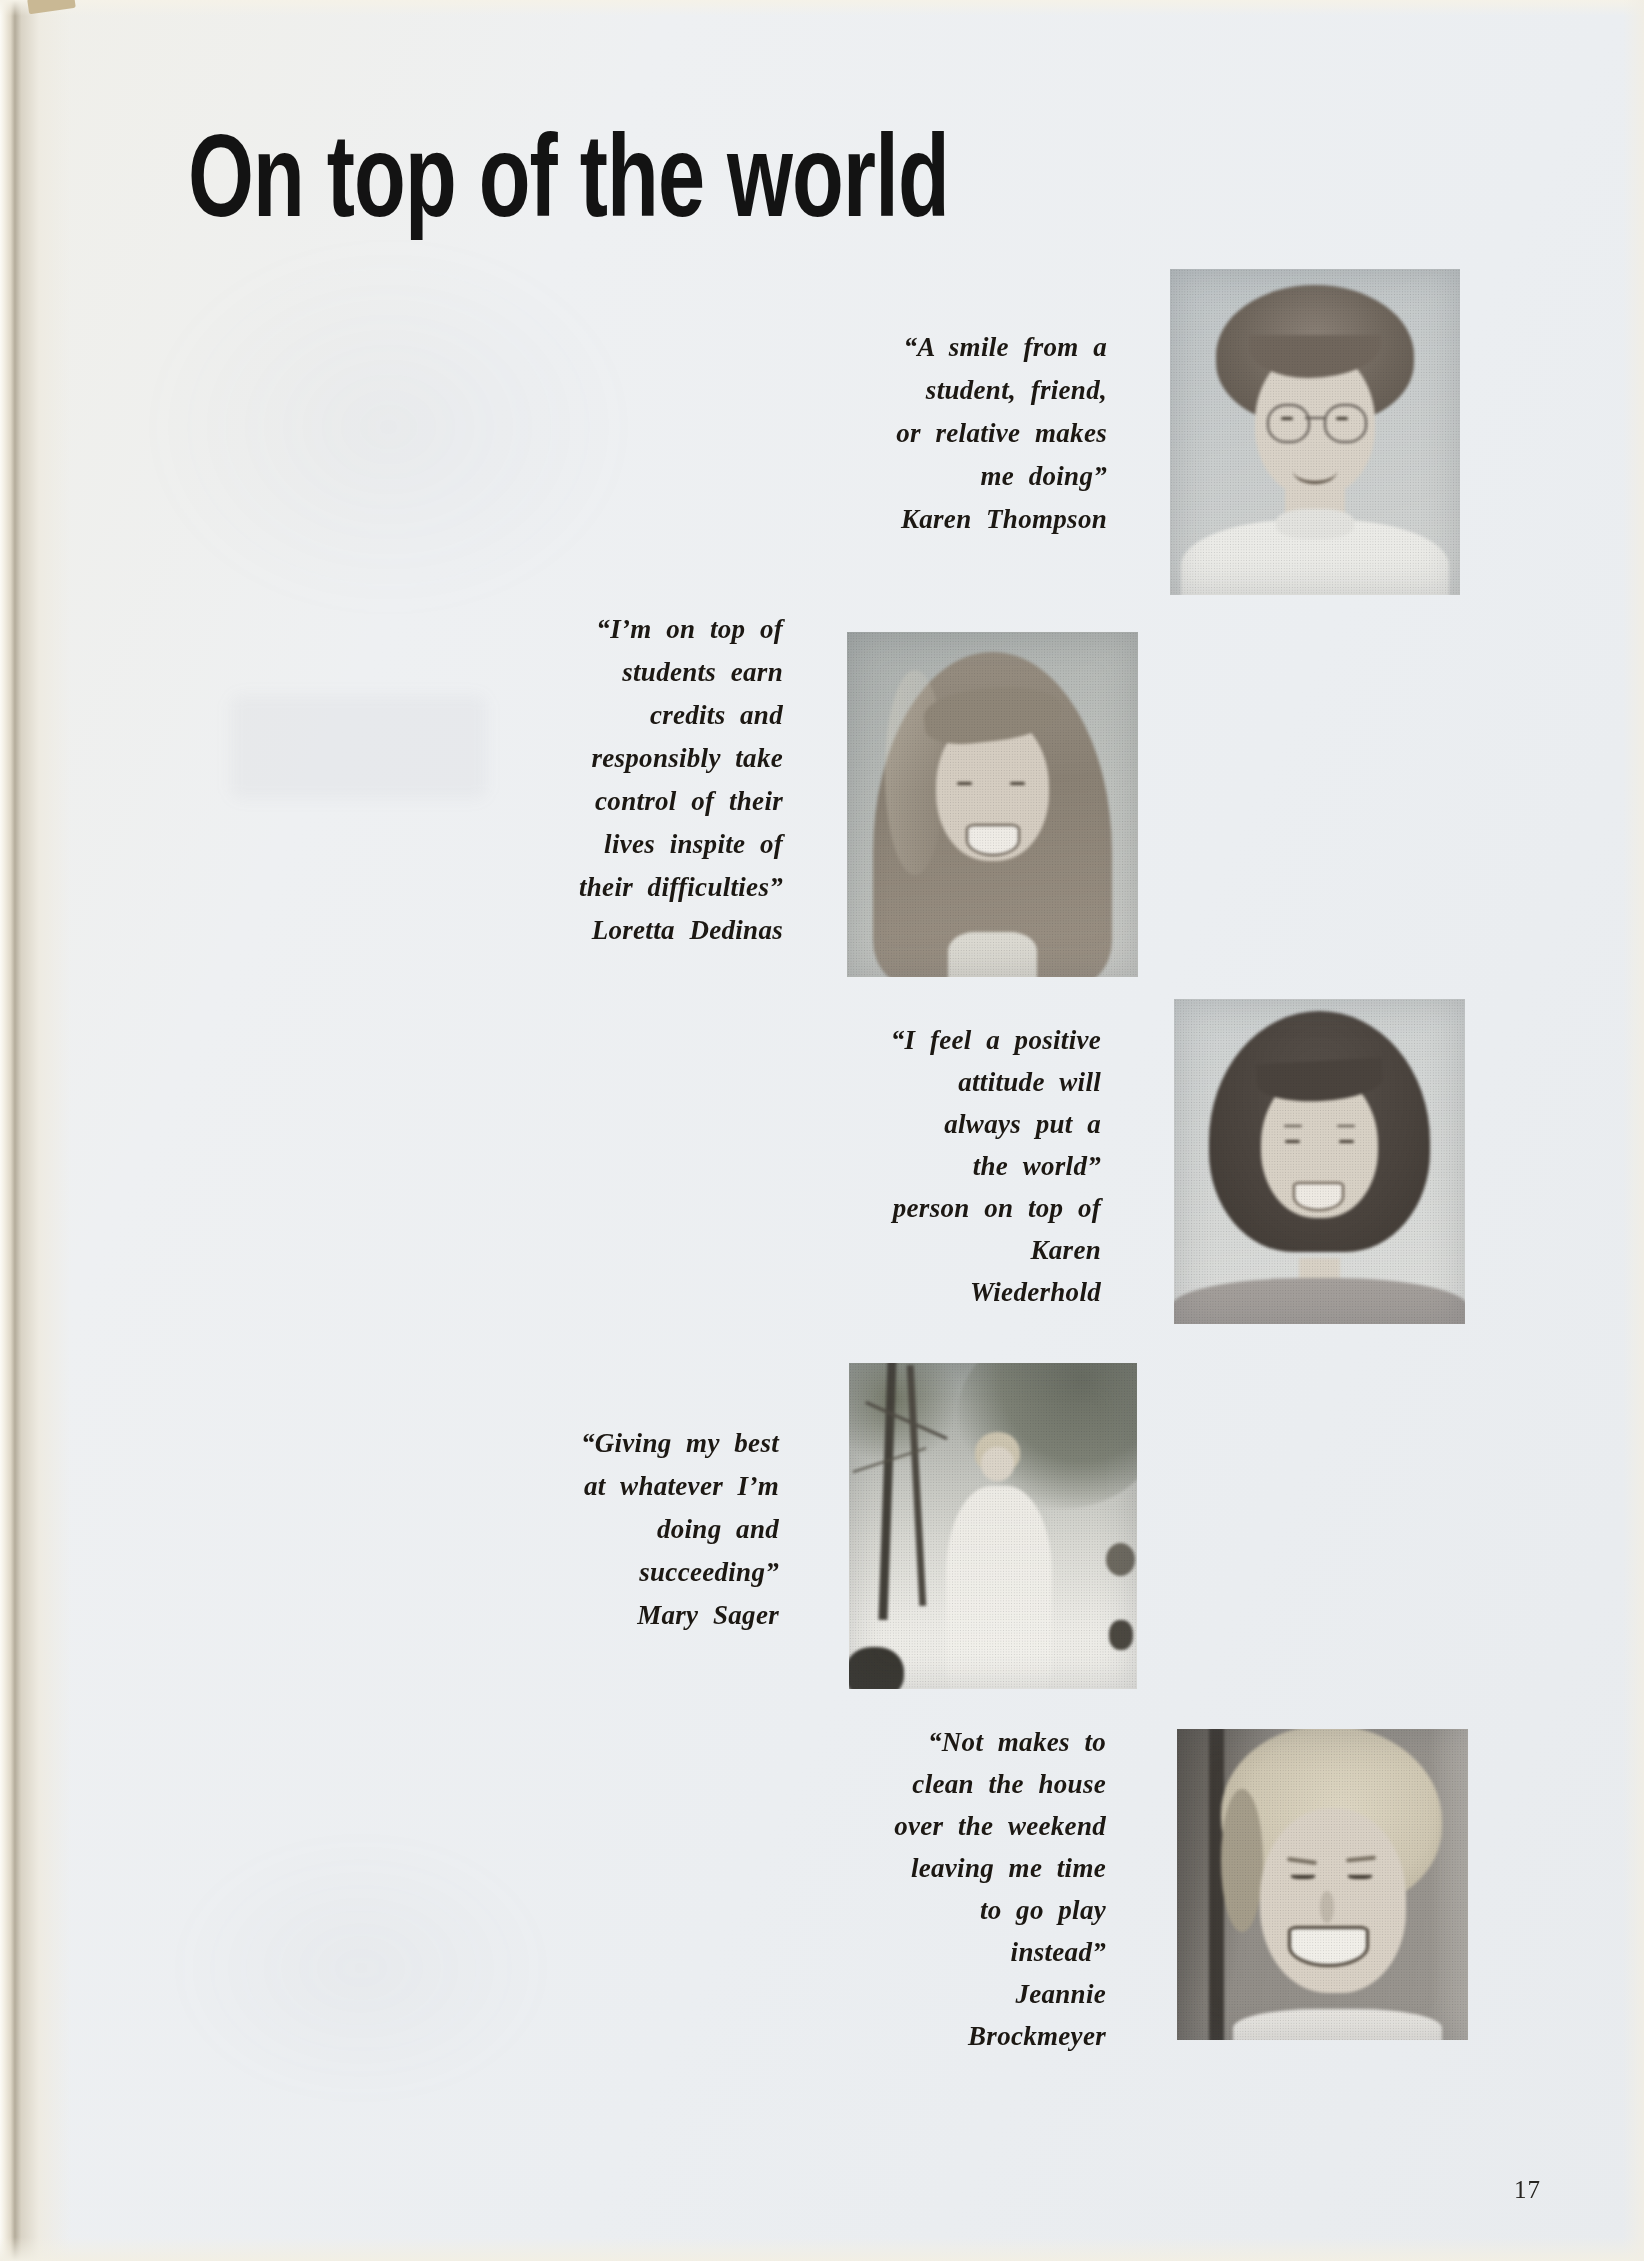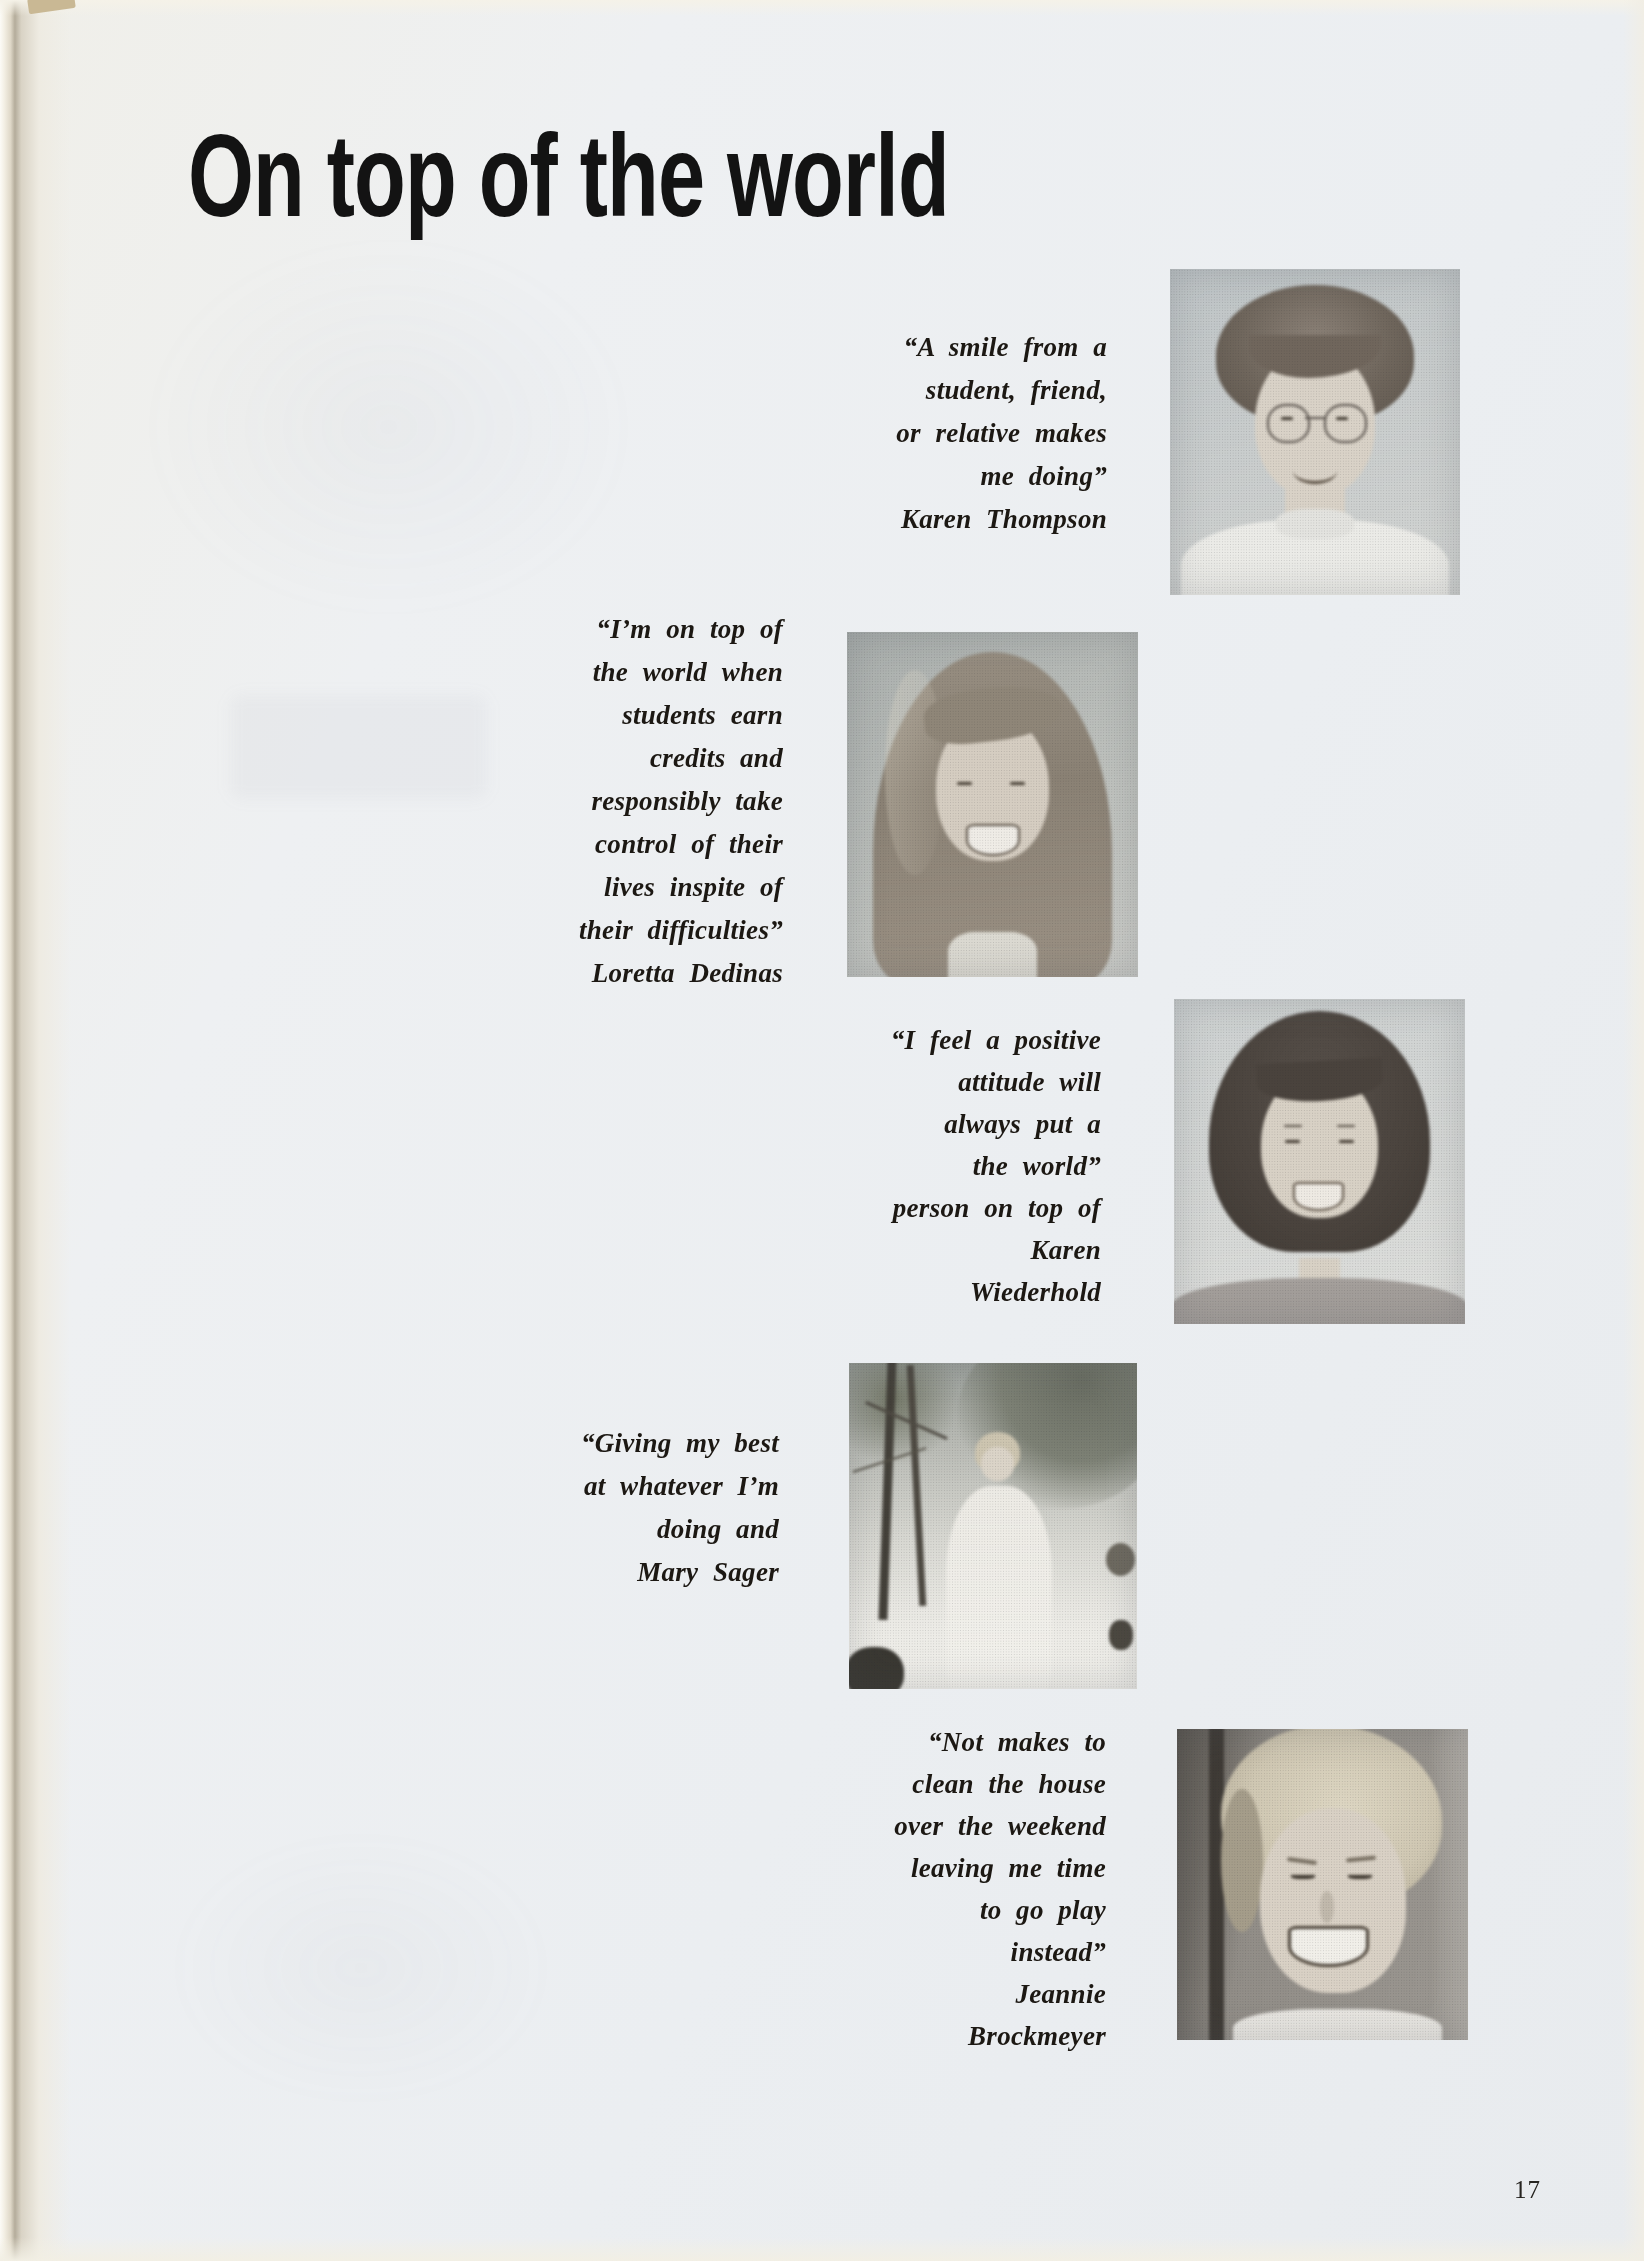--- a/index.html
+++ b/index.html
@@ -154,21 +154,20 @@
       <div class="neck"></div>
       <div class="sweater"></div>
       <div class="collar"></div>
     </div>
     <div class="halftone"></div>
     <div class="vign"></div>
   </figure>
 
   <div class="q q2">
     <div class="ln">“I’m on top of</div>
-    <div class="ln">the world when</div>
     <div class="ln">students earn</div>
     <div class="ln">credits and</div>
     <div class="ln">responsibly take</div>
     <div class="ln">control of their</div>
     <div class="ln">lives inspite of</div>
     <div class="ln">their difficulties”</div>
     <div class="ln">Loretta Dedinas</div>
   </div>
   <figure class="photo p2" aria-label="black-and-white portrait of a smiling woman with long hair">
     <div class="shapes">
@@ -210,20 +209,21 @@
       <div class="shirt"></div>
     </div>
     <div class="halftone"></div>
     <div class="vign"></div>
   </figure>
 
   <div class="q q4">
     <div class="ln">“Giving my best</div>
     <div class="ln">at whatever I’m</div>
     <div class="ln">doing and</div>
+    <div class="ln">succeeding”</div>
     <div class="ln">Mary Sager</div>
   </div>
   <figure class="photo p4" aria-label="black-and-white outdoor photo of a woman in white standing among bare trees">
     <div class="shapes">
       <div class="bg"></div>
       <div class="folTR"></div>
       <div class="folTL"></div>
       <div class="trunk1"></div>
       <div class="trunk2"></div>
       <div class="branch1"></div>

